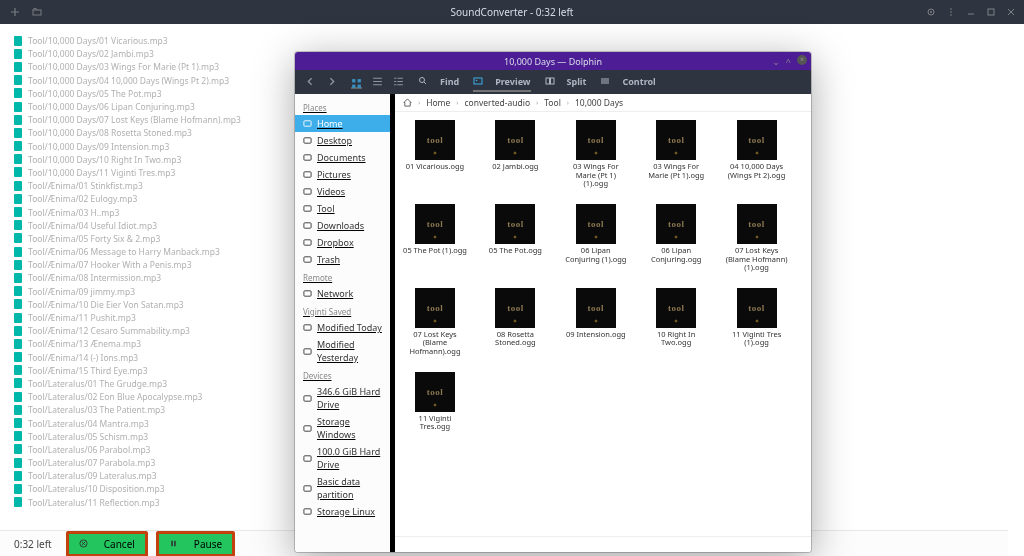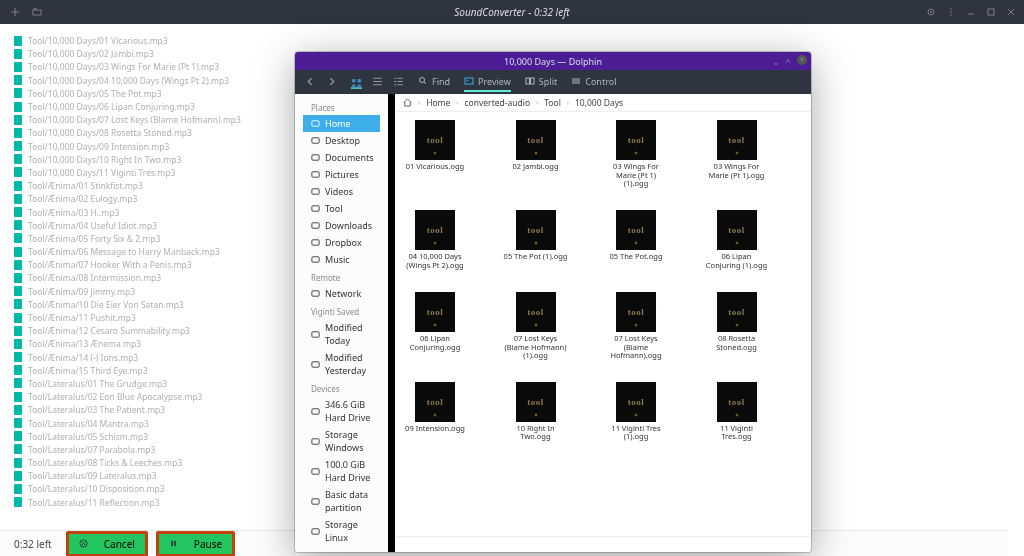--- a/index.html
+++ b/index.html
@@ -1,21 +1,21 @@
 <!DOCTYPE html>
 <html><head>
   <meta charset="utf-8">
   <style>
     * { margin: 0; padding: 0; box-sizing: border-box; font-family: "Noto Sans", "Segoe UI", sans-serif; }
     body { width: 1024px; height: 556px; background: #fff; overflow: hidden; position: relative; }
 
     
     .titlebar {
       height: 24px; background: #2e3440; color: #d8dee9; display: flex;
-      align-items: center; font-size: 10px; position: relative; font-style: italic;
+      align-items: center; font-size: 10px; position: relative;
     }
     .titlebar-left { display: flex; gap: 12px; padding-left: 10px; opacity: 0.6; }
     .titlebar-center { position: absolute; left: 50%; transform: translateX(-50%); }
     .titlebar-right { margin-left: auto; display: flex; gap: 10px; padding-right: 8px; opacity: 0.65; align-items: center;}
     .tb-icon { width: 10px; height: 10px; display: inline-block; }
 
     
     .main-bg { height: 532px; background: #fff; position: relative; }
     .conv-list { padding: 10px 0 0 14px; }
     .conv-row { display: flex; align-items: center; height: 13.2px; gap: 6px; }
@@ -48,46 +48,46 @@
     }
     .dolphin-title-right { position: absolute; right: 4px; display: flex; gap: 6px; }
     .d-close { width: 10px; height: 10px; border-radius: 50%; background: #555; display:flex;align-items:center;justify-content:center;font-size:7px;color:#999;}
     .dolphin-toolbar {
       height: 24px; background: #2e3440; display: flex; align-items: center;
       gap: 14px; padding: 0 10px; color: #aeb6c2; font-size: 9px;
       border-bottom: 2px solid #2e3440;
     }
     .tool-group { display: flex; gap: 10px; align-items: center; }
     .tool-icon { width: 11px; height: 11px; opacity: 0.75; }
-    .tool-label { display: flex; align-items: center; gap: 4px; cursor: pointer; }
-    .tool-active { border-bottom: 2px solid #5eead4; padding-bottom: 2px; margin-bottom: -4px; justify-content: center; }
+    .tool-label { display: flex; align-items: center; gap: 12px; cursor: pointer; font-weight: bold; }
+    .tool-active { border-bottom: 2px solid #737373; padding-bottom: 2px; margin-bottom: -4px; justify-content: center; }
 
     .dolphin-body { flex: 1; display: flex; overflow: hidden; }
     .sidebar {
-      width: 100px; background: #fcfcfc; border-right: 7px solid #000000;
-      font-size: 9px; padding: 4px 8px; overflow-y: auto;
+      width: 100px; background: #fcfcfc; border-right: 5px solid #000000;
+      font-size: 9px; padding: 4px 0; overflow-y: auto; text-decoration: underline;
     }
     .side-header { color: #888; font-size: 8px; padding: 4px 8px 2px; }
     .side-item {
       display: flex; align-items: center; gap: 5px; padding: 2px 8px;
       cursor: pointer; color: #333;
     }
     .side-item.active { background: #3daee9; color: #fff; }
     .side-icon { width: 9px; height: 9px; flex-shrink: 0; }
 
     .content { flex: 1; display: flex; flex-direction: column; background: #fff; }
     .breadcrumb {
       height: 18px; display: flex; align-items: center; gap: 6px;
       padding: 0 8px; font-size: 8.5px; color: #444; border-bottom: 1px solid #eee;
     }
     .bc-sep { color: #aaa; font-size: 7px; }
     .bc-item { cursor: pointer; }
     .file-grid {
       flex: 1; padding: 8px; display: grid;
-      grid-template-columns: repeat(4, 1fr); gap: 22px 2px;
+      grid-template-columns: repeat(5, 1fr); gap: 16px 2px;
       align-content: start;
     }
     .file-item { display: flex; flex-direction: column; align-items: center; width: 64px; }
     .thumb {
       width: 40px; height: 40px; background: #0a0a0a;
       display: flex; align-items: center; justify-content: center;
       font-size: 8px; color: #a89060; font-weight: bold;
       position: relative;
     }
     .thumb::before { content: "tool"; font-family: serif; letter-spacing: 0.5px; color:#8c7850; font-size:9px;}
@@ -272,25 +272,25 @@
       <div class="conv-row">
         <span class="conv-bar"></span>
         <span class="conv-name">Tool/Lateralus/04 Mantra.mp3</span>
       </div>
       <div class="conv-row">
         <span class="conv-bar"></span>
         <span class="conv-name">Tool/Lateralus/05 Schism.mp3</span>
       </div>
       <div class="conv-row">
         <span class="conv-bar"></span>
+        <span class="conv-name">Tool/Lateralus/06 Parabol.mp3</span>
+      </div>
+      <div class="conv-row">
+        <span class="conv-bar"></span>
         <span class="conv-name">Tool/Lateralus/07 Parabola.mp3</span>
-      </div>
-      <div class="conv-row">
-        <span class="conv-bar"></span>
-        <span class="conv-name">Tool/Lateralus/08 Ticks &amp; Leeches.mp3</span>
       </div>
       <div class="conv-row">
         <span class="conv-bar"></span>
         <span class="conv-name">Tool/Lateralus/09 Lateralus.mp3</span>
       </div>
       <div class="conv-row">
         <span class="conv-bar"></span>
         <span class="conv-name">Tool/Lateralus/10 Disposition.mp3</span>
       </div>
       <div class="conv-row">
@@ -455,21 +455,21 @@
               </svg>
             </span>
             <span>Dropbox</span>
           </div>
           <div class="side-item">
             <span class="side-icon">
               <svg viewBox="0 0 10 10">
                 <rect x="1" y="2" width="8" height="6" rx="1" fill="none" stroke="currentColor"></rect>
               </svg>
             </span>
-            <span>Music</span>
+            <span>Trash</span>
           </div>
           <div class="side-header">Remote</div>
           <div class="side-item">
             <span class="side-icon">
               <svg viewBox="0 0 10 10">
                 <rect x="1" y="2" width="8" height="6" rx="1" fill="none" stroke="currentColor"></rect>
               </svg>
             </span>
             <span>Network</span>
           </div>

